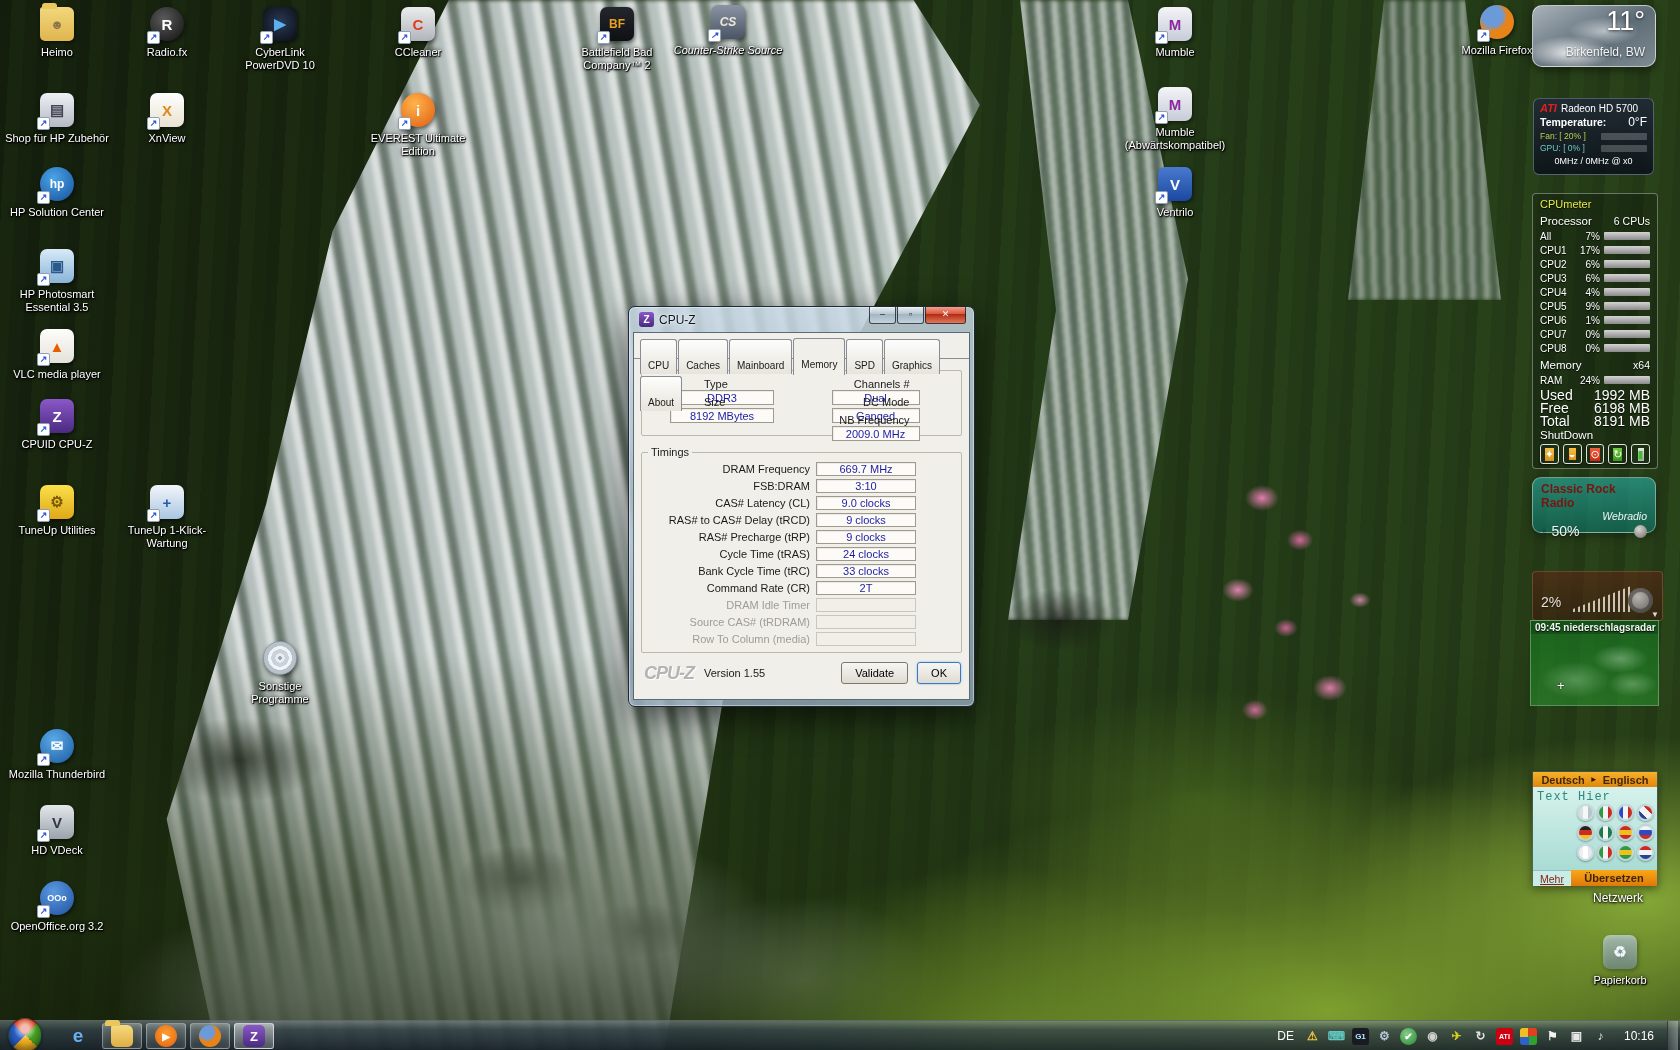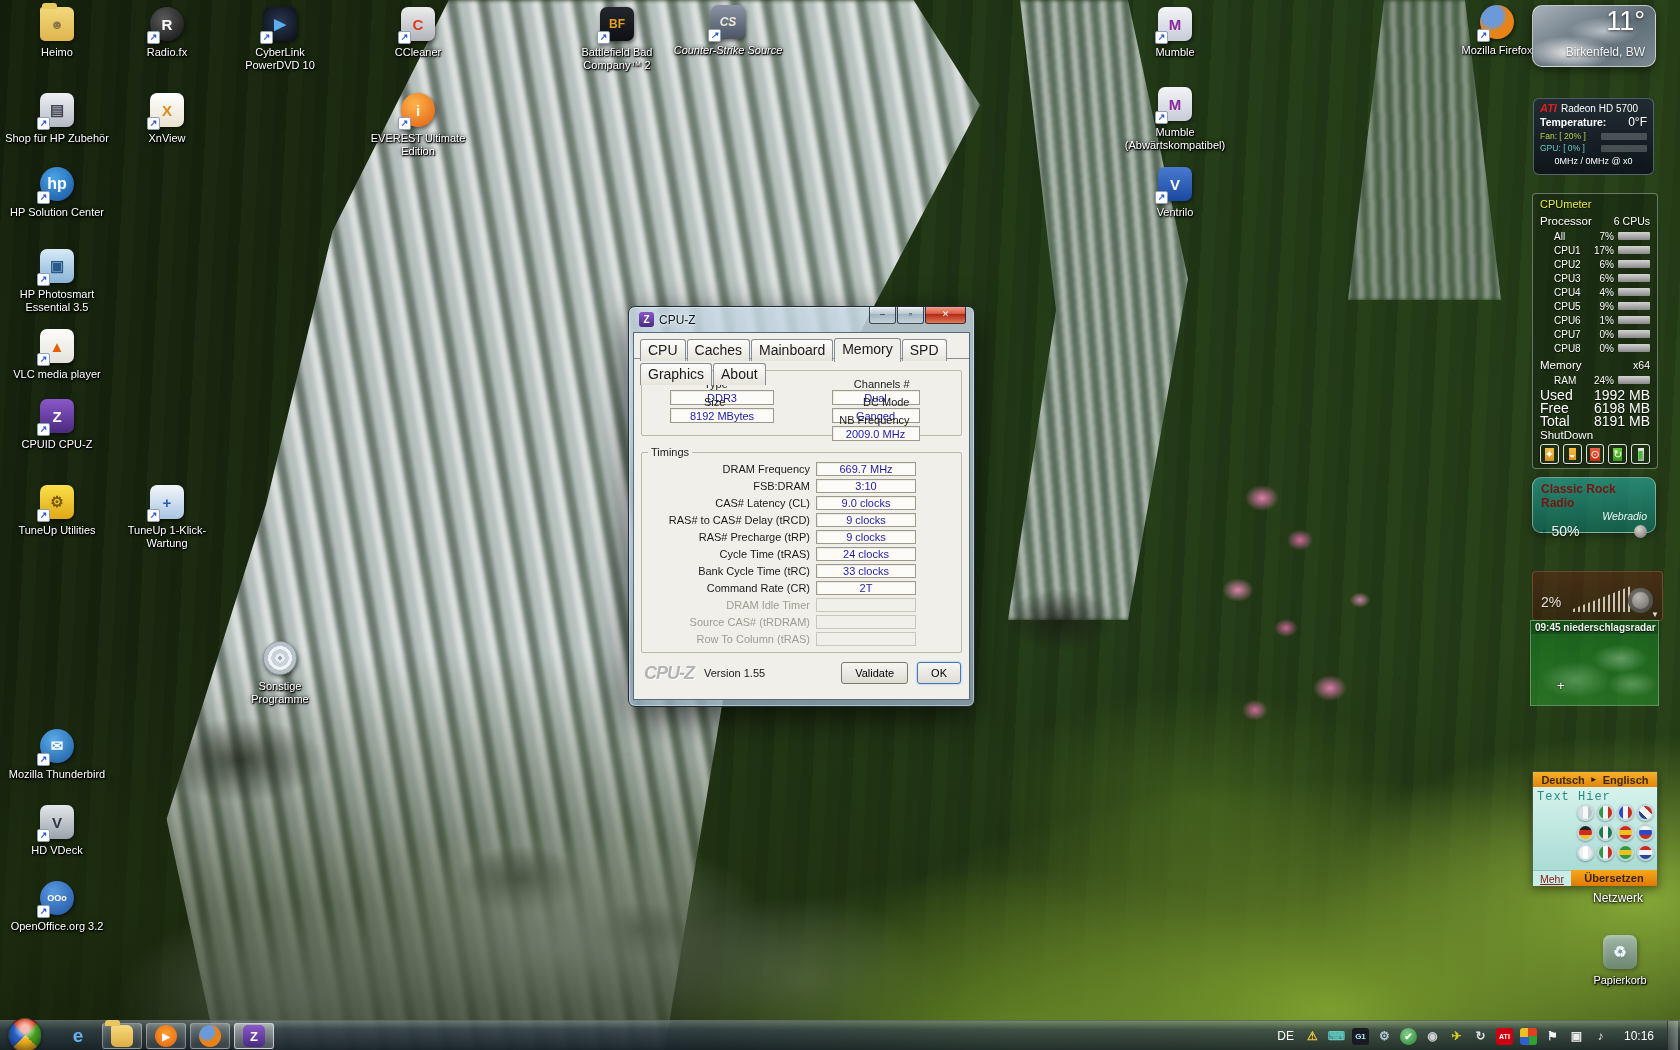--- a/index.html
+++ b/index.html
@@ -80,23 +80,23 @@
   .capbtn { width:27px; height:17px; border:1px solid rgba(20,30,44,.8); border-top:none;
     background:linear-gradient(180deg, rgba(255,255,255,.75), rgba(190,205,220,.45) 45%, rgba(150,170,190,.45) 46%, rgba(210,225,235,.6));
     color:#16222e; font-size:9px; line-height:15px; text-align:center;
     border-radius:0 0 3px 3px; margin-left:1px; }
   .capbtn.close { width:41px; color:#fff;
     background:linear-gradient(180deg,#f2a08a,#d9543c 45%,#b32a16 46%,#e07a58); }
   .win-body { position:relative; height:368px; background:#f0efe9; border:1px solid #5a6a7a;
     font-size:11px; color:#1a1a1a; }
 
   .tabstrip { padding:5px 4px 0 6px; border-bottom:1px solid #8a8c90; height:26px; }
-  .tab { display:inline-block; padding:2px 7px 3px; margin-right:1px; position:relative; top:1px;
+  .tab { display:inline-block; padding:20px 7px 3px; margin-right:1px; position:relative; top:1px;
     border:1px solid #898c95; border-bottom:none; border-radius:3px 3px 0 0;
-    background:linear-gradient(180deg,#fdfdfc,#e6e4db); font-size:14px; cursor:default; }
+    background:linear-gradient(180deg,#fdfdfc,#e6e4db); font-size:10px; cursor:default; }
   .tab.active { background:#f0efe9; padding-bottom:5px; top:0; z-index:3; font-weight:normal; }
 
   fieldset { border:1px solid #bdb9aa; border-radius:2px; margin:5px 7px 0; padding:2px 6px 5px; }
   legend { font-size:11px; padding:0 3px; color:#1c1c1c; }
   .vbox { display:inline-block; height:15px; border:1px solid #a09a8c; background:#fcfbf8;
     color:#1c1ca0; font-size:11px; line-height:14px; text-align:center;
     box-shadow:inset 1px 1px 1px rgba(0,0,0,.07); }
   .gen-cols { display:flex; }
   .gen-col { display:flex; flex-direction:column; gap:2px; }
   .gen-col.left { width:148px; }
@@ -153,21 +153,21 @@
   .ati-fill { height:100%; background:linear-gradient(180deg,#7f7,#2b2); }
   .ati-clock { text-align:center; font-size:9px; margin-top:3px; }
 
   .g-cpumeter { left:1532px; top:193px; width:126px; height:276px; border-radius:4px;
     border:1px solid rgba(255,255,255,.35); background:rgba(8,14,8,.3);
     padding:4px 7px; color:#fff; text-shadow:0 1px 1px rgba(0,0,0,.85); }
   .cm-title { color:#e8e84a; font-size:11px; margin-bottom:5px; }
   .cm-sect { display:flex; justify-content:space-between; font-size:11.5px; margin:2px 0; }
   .cm-sect .small { font-size:10.5px; }
   .cpu-row { display:flex; align-items:center; height:14px; font-size:10px; }
-  .cpu-row .c-label { width:33px;margin-left:14px; }
+  .cpu-row .c-label { width:33px; }
   .cpu-row .c-pct { width:27px; text-align:right; margin-right:4px; }
   .cpu-bar { flex:1; height:8px; background:linear-gradient(180deg,#d4d4d4,#8a8a8a); border-radius:1px; overflow:hidden; }
   .cpu-fill { height:100%; background:linear-gradient(180deg,#8ef06a,#28a018); }
   .mem-row { display:flex; justify-content:space-between; font-size:14px; height:13px; }
   .sd-row { display:flex; gap:4px; margin-top:3px; }
   .sd-btn { width:19px; height:20px; border-radius:3px; border:1px solid #e0e0e0;
     display:flex; align-items:center; justify-content:center; font-size:11px; color:#fff;
     box-shadow:0 1px 2px rgba(0,0,0,.55); text-shadow:none; }
 
   .g-radio { left:1532px; top:477px; width:124px; height:56px; border-radius:9px;
@@ -369,21 +369,21 @@
       <div class="desktop-icon" style="left: 1447px; top: 4px;">
         <div class="di-icon">
           <span class="di-glyph shape-circle" style="background: radial-gradient(circle at 36% 32%, rgb(106, 154, 216) 0px, rgb(106, 154, 216) 32%, rgb(232, 131, 26) 48%, rgb(232, 131, 26) 78%, rgb(184, 78, 16) 100%); color: rgb(255, 255, 255);"></span>
           <span class="shortcut-arrow">↗</span>
         </div>
         <div class="di-label">Mozilla Firefox</div>
       </div>
 
       <div class="desktop-icon" style="left: 7px; top: 166px;">
         <div class="di-icon">
-          <span class="di-glyph shape-circle" style="background: radial-gradient(circle at 40% 32%, rgb(74, 164, 232), rgb(21, 80, 154)); color: rgb(255, 255, 255); font-size: 16px; text-align: center;">hp</span>
+          <span class="di-glyph shape-circle" style="background: radial-gradient(circle at 40% 32%, rgb(74, 164, 232), rgb(21, 80, 154)); color: rgb(255, 255, 255); font-size: 12px; text-align: center;">hp</span>
           <span class="shortcut-arrow">↗</span>
         </div>
         <div class="di-label">HP Solution Center</div>
       </div>
 
       <div class="desktop-icon" style="left: 7px; top: 248px;">
         <div class="di-icon">
           <span class="di-glyph" style="background: linear-gradient(rgb(216, 234, 248), rgb(138, 180, 216)); color: rgb(42, 90, 138);">▣</span>
           <span class="shortcut-arrow">↗</span>
         </div>
@@ -556,21 +556,21 @@
               <span class="t-label">DRAM Idle Timer</span>
               <span class="t-box"></span>
             </div>
 
             <div class="timing-row disabled">
               <span class="t-label">Source CAS# (tRDRAM)</span>
               <span class="t-box"></span>
             </div>
 
             <div class="timing-row disabled">
-              <span class="t-label">Row To Column (tRAS)</span>
+              <span class="t-label">Row To Column (media)</span>
               <span class="t-box"></span>
             </div>
           </div>
       </fieldset>
 
       <div class="win-footer">
         <span class="cpuz-logo">CPU-Z</span>
         <span class="cpuz-version">Version 1.55</span>
         <span class="spacer"></span>
         <button class="btn">Validate</button>

